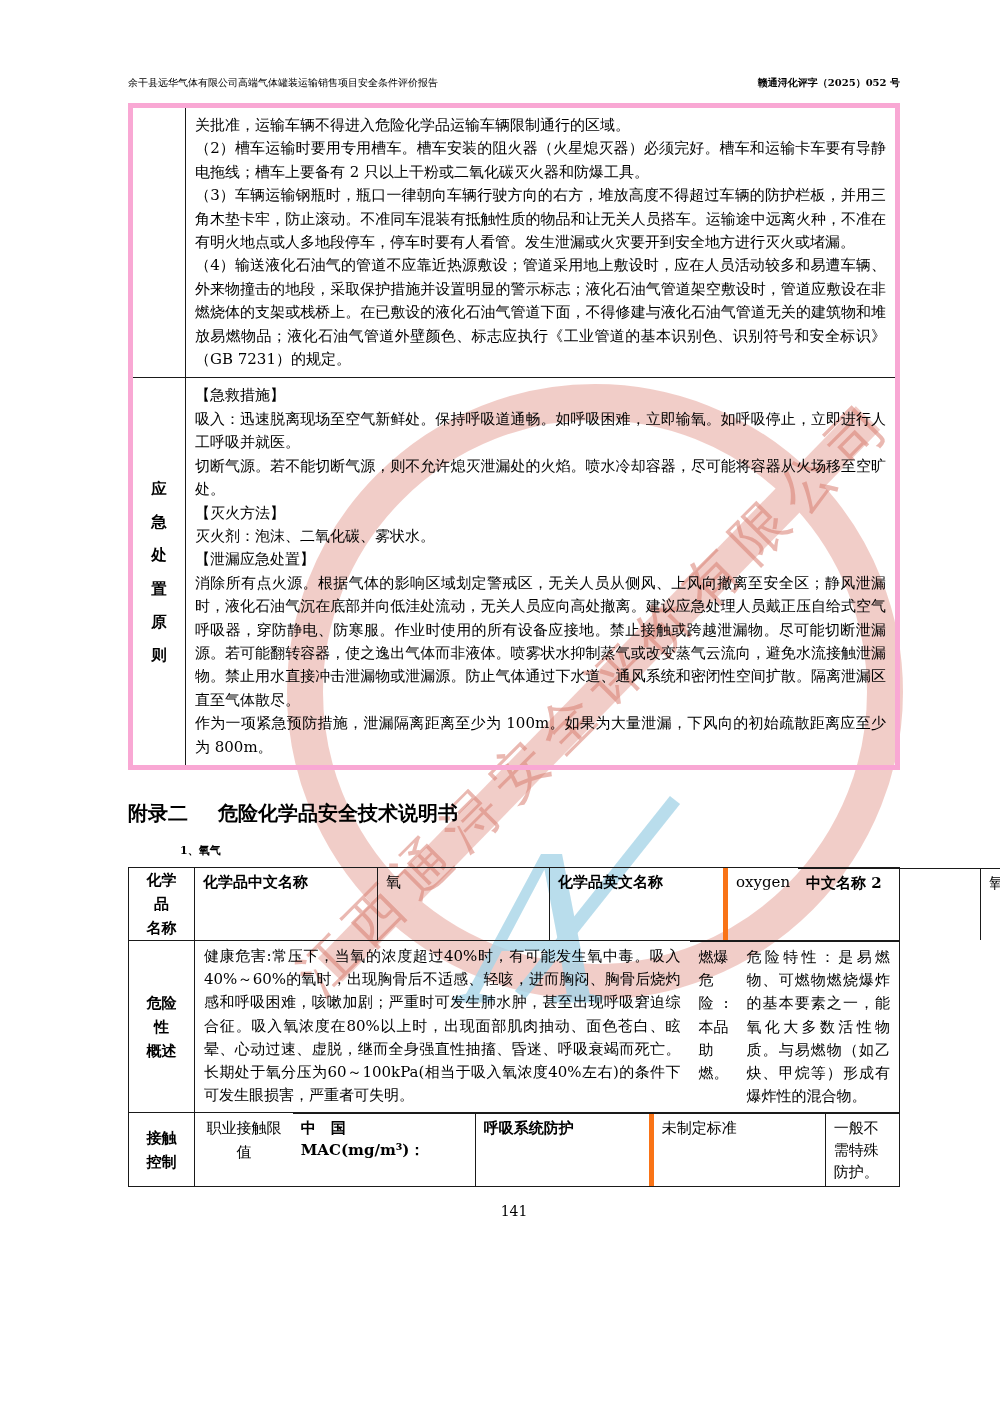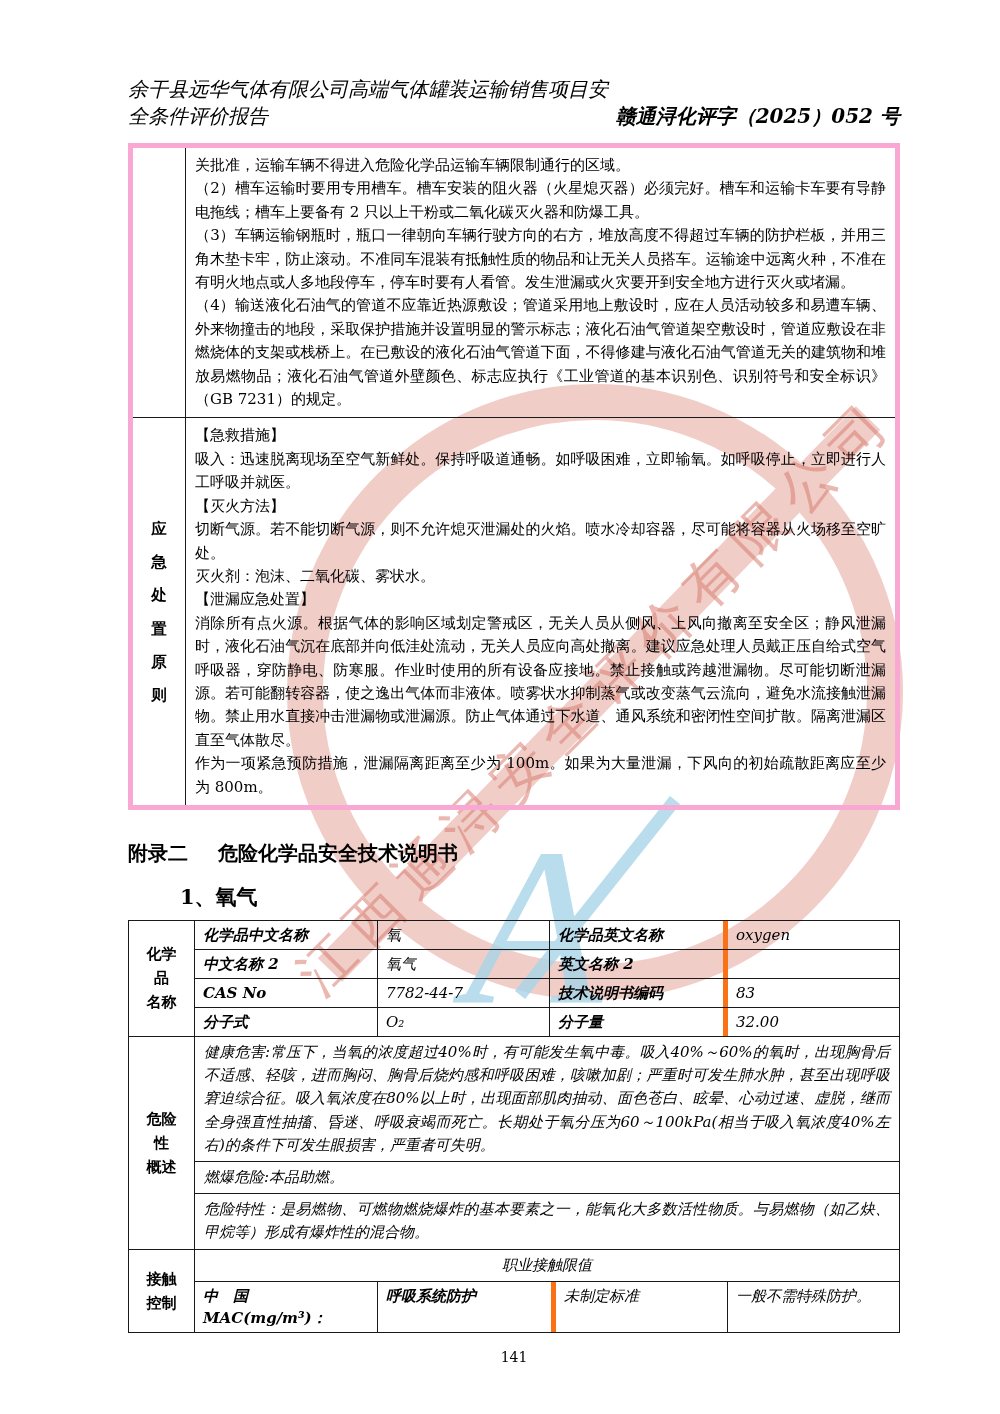--- a/index.html
+++ b/index.html
@@ -12,46 +12,46 @@
   .page { position:relative; width:1000px; height:1414px; background:#fff; }
 
   
   .watermark { position:absolute; left:230px; top:330px; width:720px; height:740px;
     z-index:0; pointer-events:none; }
   .watermark svg { overflow:visible; }
 
   .content { position:relative; z-index:1; padding:76px 100px 0 128px; }
 
   header.rpt { display:flex; justify-content:space-between; align-items:flex-end;
-    font-size:20px; margin-bottom:13px;font-style:italic; }
+    font-size:10px; margin-bottom:13px; }
   .hdr-right { font-weight:bold; white-space:nowrap; }
 
   
   .t1 { border:5px solid #f9a8d4; }
   .t1-row { display:flex; }
   .t1-row + .t1-row { border-top:1px solid #1a1a1a; }
   .t1-label { flex:0 0 53px; border-right:1px solid #1a1a1a;
     display:flex; align-items:center; justify-content:center;
     font-weight:bold; font-size:15.5px; white-space:pre-line; text-align:center;
     line-height:2.15; }
   .t1-content { flex:1; padding:6px 9px; font-size:15px; line-height:23.4px; }
   .t1-content p { text-align:justify; }
 
   h1.appendix { font-size:20px; margin:30px 0 16px 0; font-weight:bold; }
   h1.appendix .gap { display:inline-block; width:30px; }
-  h2.item { font-size:21px; margin:0 0 9px 52px; font-weight:bold; }
+  h2.item { font-size:11px; margin:0 0 9px 52px; font-weight:bold; }
 
   
   .t2 { border:1px solid #1a1a1a; font-size:15px; }
   .sec { display:flex; }
   .sec + .sec { border-top:1px solid #1a1a1a; }
   .sec-label { flex:0 0 66px; border-right:1px solid #1a1a1a;
     display:flex; align-items:center; justify-content:center;
     font-weight:bold; white-space:pre-line; text-align:center; line-height:1.6; }
-  .sec-body { flex:1; display:flex; flex-direction:column; min-width:0;font-style:italic; }
+  .sec-body { flex:1; display:flex; flex-direction:row; min-width:0; }
   .sec-body > div + div { border-top:1px solid #1a1a1a; }
   .r4 { display:flex; }
   .c { padding:3px 8px; line-height:22px; min-height:28px; }
   .ck { font-weight:bold; }
   .c1 { flex:0 0 183px; border-right:1px solid #1a1a1a; }
   .c2 { flex:0 0 172px; border-right:1px solid #1a1a1a; }
   .c3 { flex:0 0 178px; border-right:5px solid #f97316; }
   .c4 { flex:1 1 auto; }
   .full { padding:4px 9px; line-height:23.2px; text-align:justify; }
   .center { text-align:center; }
@@ -97,22 +97,22 @@
       <div class="t1-row">
         <div class="t1-label">应
 急
 处
 置
 原
 则</div>
         <div class="t1-content">
           <p>【急救措施】</p>
           <p>吸入：迅速脱离现场至空气新鲜处。保持呼吸道通畅。如呼吸困难，立即输氧。如呼吸停止，立即进行人工呼吸并就医。</p>
+          <p>切断气源。若不能切断气源，则不允许熄灭泄漏处的火焰。喷水冷却容器，尽可能将容器从火场移至空旷处。</p>
           <p>【灭火方法】</p>
-          <p>切断气源。若不能切断气源，则不允许熄灭泄漏处的火焰。喷水冷却容器，尽可能将容器从火场移至空旷处。</p>
           <p>灭火剂：泡沫、二氧化碳、雾状水。</p>
           <p>【泄漏应急处置】</p>
           <p>消除所有点火源。根据气体的影响区域划定警戒区，无关人员从侧风、上风向撤离至安全区；静风泄漏时，液化石油气沉在底部并向低洼处流动，无关人员应向高处撤离。建议应急处理人员戴正压自给式空气呼吸器，穿防静电、防寒服。作业时使用的所有设备应接地。禁止接触或跨越泄漏物。尽可能切断泄漏源。若可能翻转容器，使之逸出气体而非液体。喷雾状水抑制蒸气或改变蒸气云流向，避免水流接触泄漏物。禁止用水直接冲击泄漏物或泄漏源。防止气体通过下水道、通风系统和密闭性空间扩散。隔离泄漏区直至气体散尽。</p>
           <p>作为一项紧急预防措施，泄漏隔离距离至少为 100m。如果为大量泄漏，下风向的初始疏散距离应至少为 800m。</p>
         </div>
       </div>
     </div>
 
     <h1 class="appendix">
       <span>附录二</span><span class="gap"></span><span>危险化学品安全技术说明书</span>

